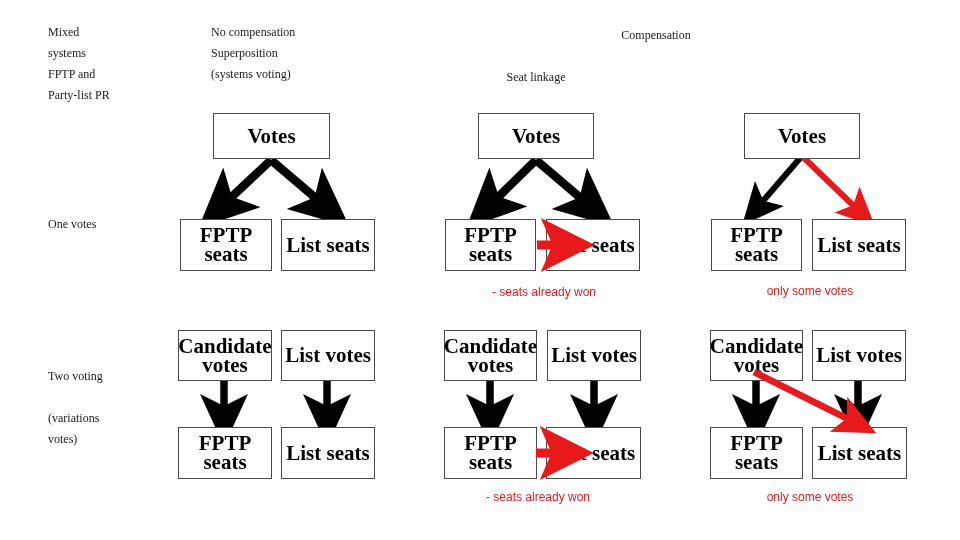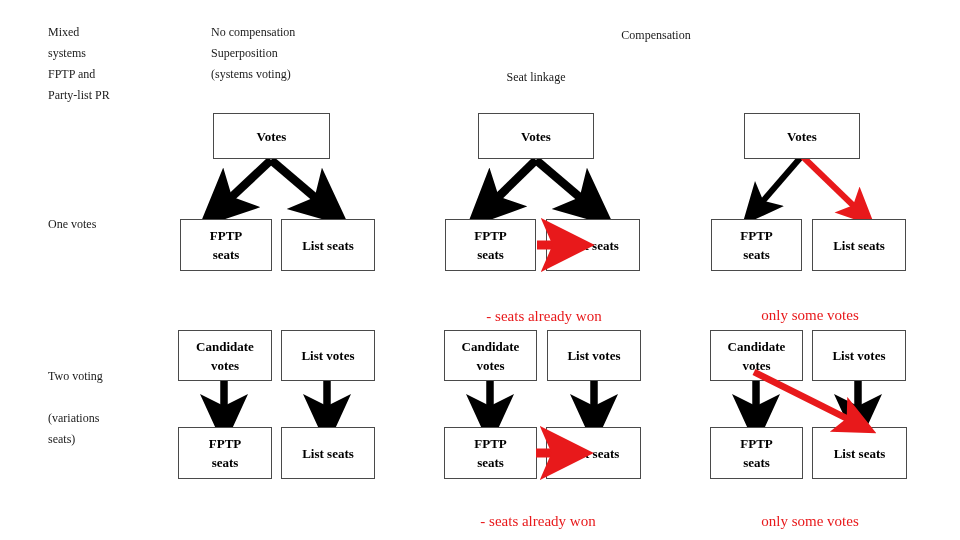--- a/index.html
+++ b/index.html
@@ -23,42 +23,41 @@
     font-family: "Liberation Serif", "DejaVu Serif", serif;
     font-size: 12px;
     line-height: 21px;
     color: #1a1a1a;
     white-space: pre-line;
   }
   .txt.center { text-align: center; }
 
   .caption-red {
     position: absolute;
-    font-family: Liberation Serif, serif;
-    font-size: 15px;
+    font-family: Liberation Sans, sans-serif;
+    font-size: 12px;
     line-height: 18px;
     color: #e8191b;
     text-align: center;
     white-space: nowrap;
-    margin-top: 24px;
   }
 
   
   .box {
     position: absolute;
     box-sizing: border-box;
     background: #ffffff;
     border: 1.4px solid #4a4a4a;
     display: flex;
     align-items: center;
     justify-content: center;
     text-align: center;
     font-family: "Liberation Serif", "DejaVu Serif", serif;
     font-weight: bold;
-    font-size: 13px;
+    font-size: 21px;
     line-height: 19px;
     color: #000000;
     white-space: pre-line;
     z-index: 2;
   }
 
   
   .arrows {
     position: absolute;
     left: 0; top: 0;
@@ -86,21 +85,21 @@
   <div class="txt center" style="left:556px; top:25px; width:200px;">Compensation</div>
 
   <div class="txt center" style="left:436px; top:67px; width:200px;">Seat linkage</div>
 
 
   <div class="txt" style="left:48px; top:214px; width:160px;">One votes</div>
 
   <div class="txt" style="left:48px; top:366px; width:160px;">Two voting</div>
 
   <div class="txt" style="left:48px; top:408px; width:160px;">(variations
-seats)</div>
+votes)</div>
 
   <svg class="arrows under" viewBox="0 0 960 540">
     <defs>
       <marker id="ahBlackThick" markerWidth="7" markerHeight="7" refX="3.2" refY="3.2" orient="auto">
         <path d="M0,0 L7,3.2 L0,6.4 L1.6,3.2 Z" fill="#000000"></path>
       </marker>
       <marker id="ahBlackThin" markerWidth="7" markerHeight="7" refX="3.2" refY="3.2" orient="auto">
         <path d="M0,0 L7,3.2 L0,6.4 L1.6,3.2 Z" fill="#000000"></path>
       </marker>
       <marker id="ahRed" markerWidth="6.5" markerHeight="6.5" refX="3" refY="3" orient="auto">

